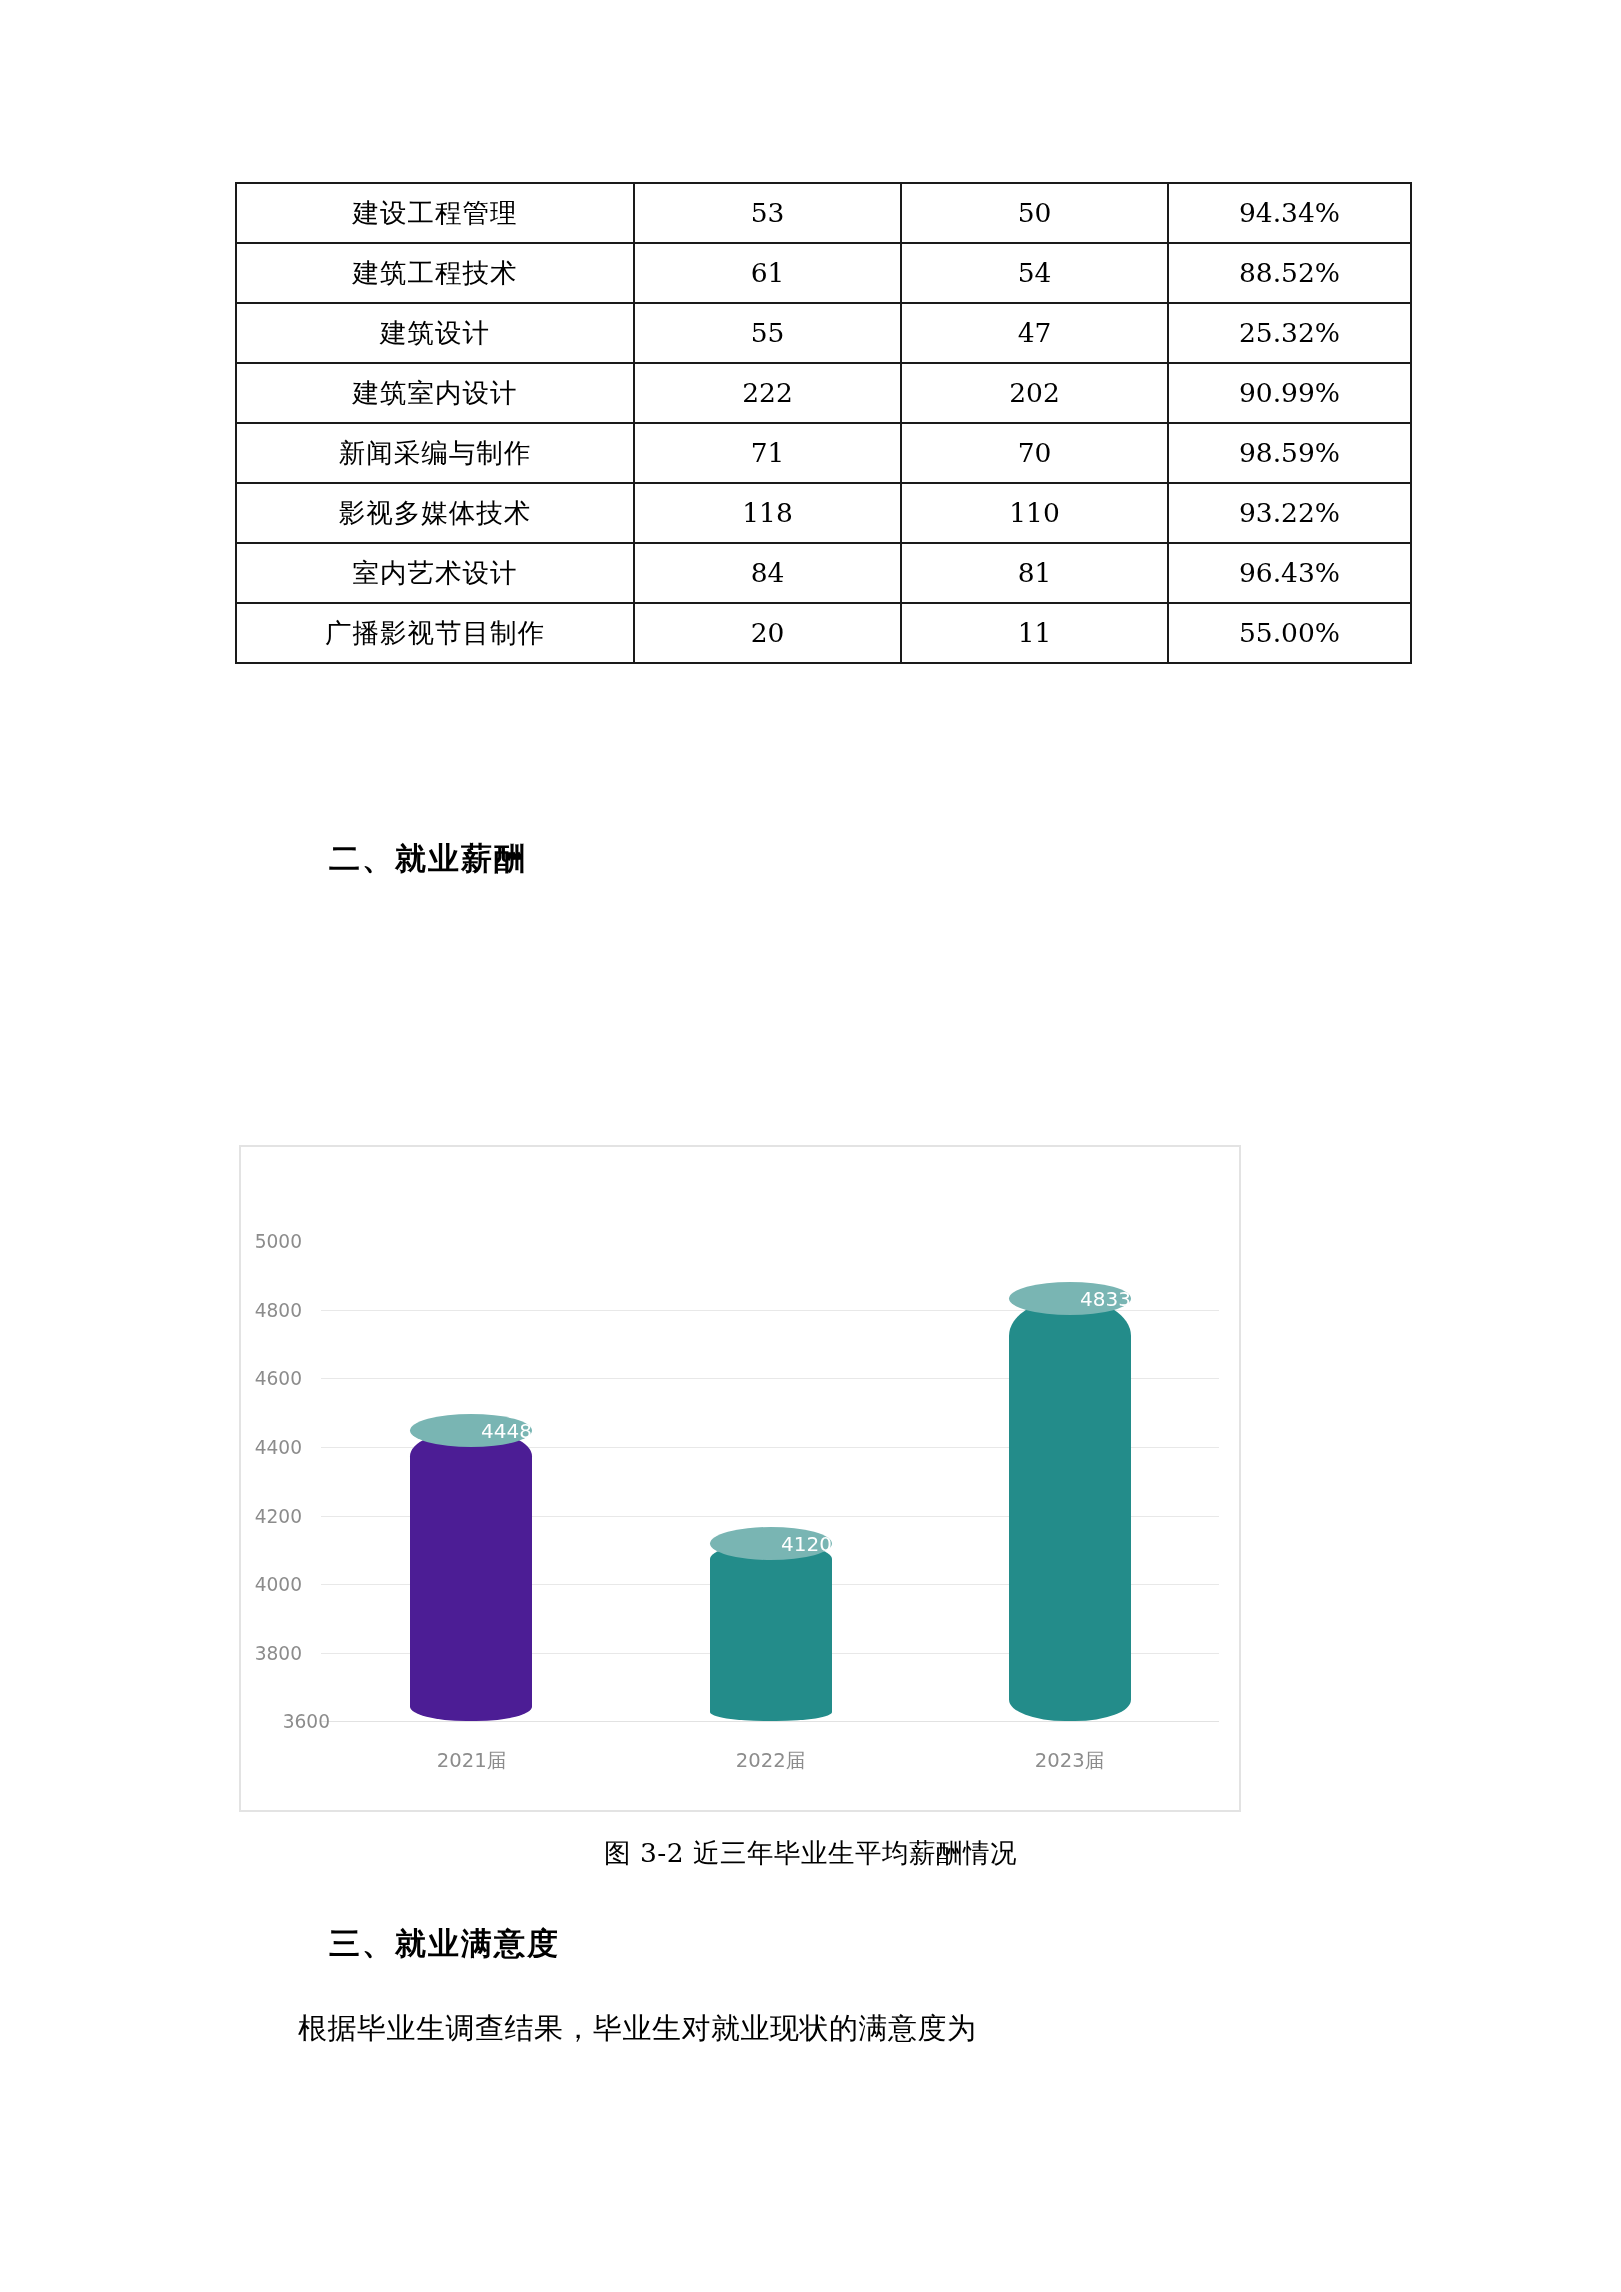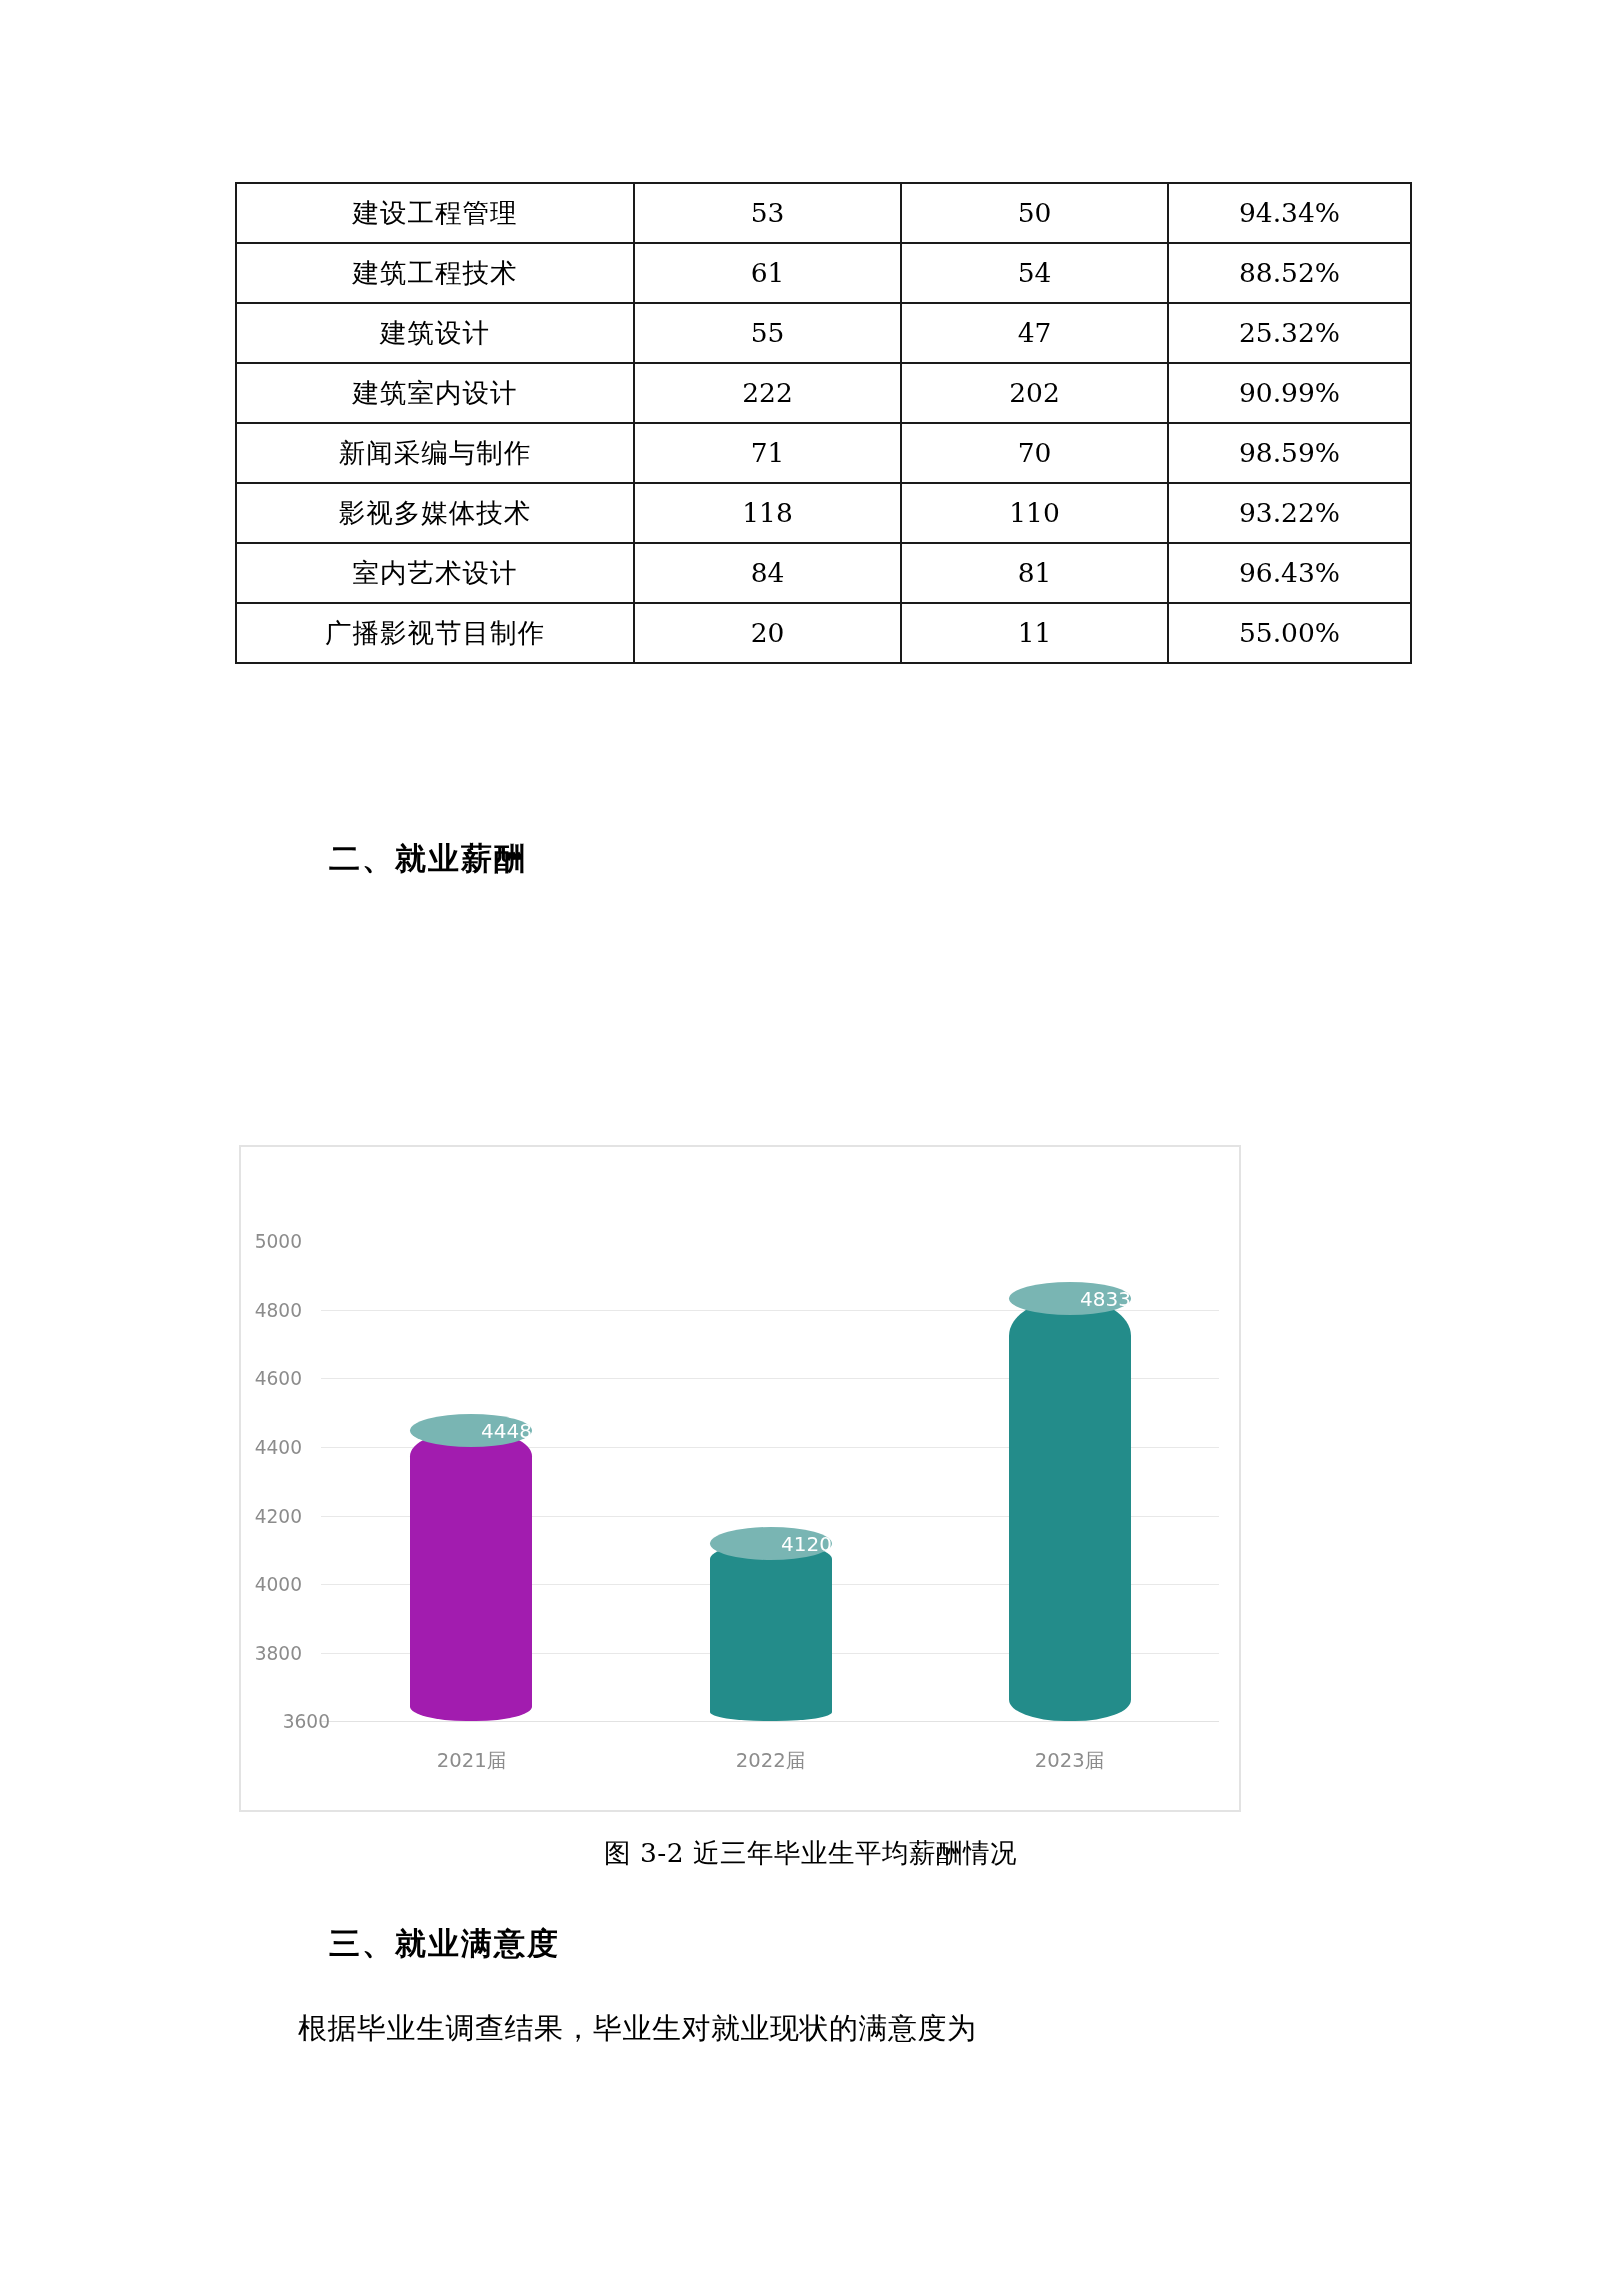--- a/index.html
+++ b/index.html
@@ -249,21 +249,21 @@
         <div class="y-axis-label" style="position: absolute; right: auto; left: 13.7px; top: 300px;">4400</div>
         <div class="gridline" style="top: 369px; left: 80px; width: 898px;"></div>
         <div class="y-axis-label" style="position: absolute; right: auto; left: 13.7px; top: 369px;">4200</div>
         <div class="gridline" style="top: 437px; left: 80px; width: 898px;"></div>
         <div class="y-axis-label" style="position: absolute; right: auto; left: 13.7px; top: 437px;">4000</div>
         <div class="gridline" style="top: 506px; left: 80px; width: 898px;"></div>
         <div class="y-axis-label" style="position: absolute; right: auto; left: 13.7px; top: 506px;">3800</div>
         <div class="gridline baseline" style="top: 574px; left: 80px; width: 898px;"></div>
         <div class="y-axis-label" style="position: absolute; right: auto; left: 13.7px; top: 574px; margin-left: 28px;">3600</div>
         <div class="bar-group" style="left: 169px; top: 283px; width: 122px; height: 291px; bottom: auto;">
-          <div class="cylinder" style="height: 100%; background: #a21caf;">
+          <div class="cylinder" style="height: 100%; background: #4c1d95;">
             <div class="cyl-cap" style="background: rgb(121, 181, 179);"></div>
             <div class="cyl-value">4448</div>
           </div>
         </div>
         <div class="x-axis-label" style="left: 152px; width: 157px; top: 600px;">2021届</div>
         <div class="bar-group" style="left: 469px; top: 396px; width: 122px; height: 178px; bottom: auto;">
           <div class="cylinder" style="height: 100%; background: rgb(35, 140, 138);">
             <div class="cyl-cap" style="background: rgb(121, 181, 179);"></div>
             <div class="cyl-value">4120</div>
           </div>

